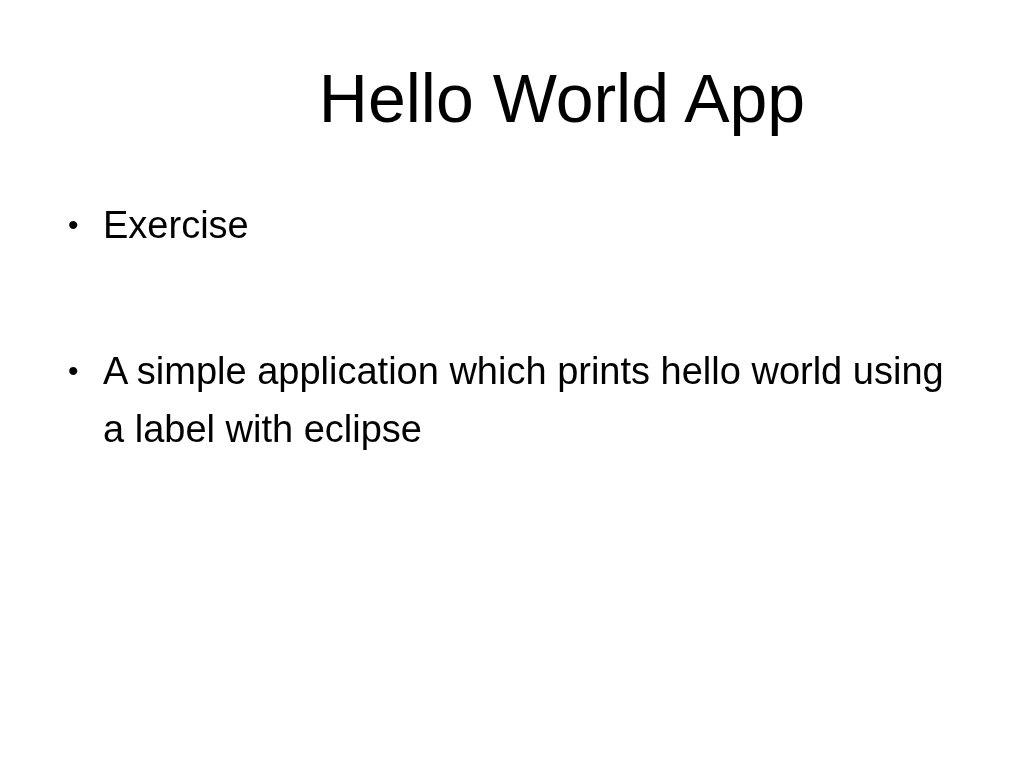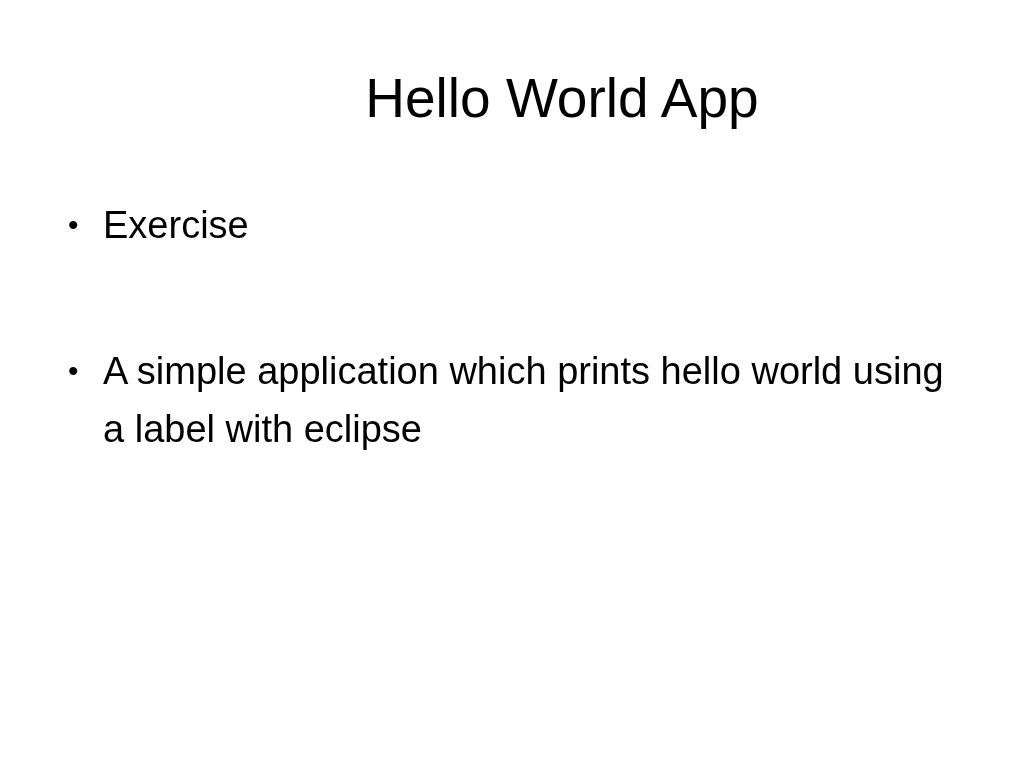--- a/index.html
+++ b/index.html
@@ -20,21 +20,21 @@
     height: 768px;
     background: #ffffff;
     box-sizing: border-box;
   }
   .slide-title {
     position: absolute;
     left: 0;
     top: 66px;
     width: 1024px;
     text-align: center;
-    font-size: 55px;
+    font-size: 68px;
     line-height: 64px;
     font-weight: normal;
     letter-spacing: 0px;
     color: #000000;
     margin: 0;
     padding: 0 0 0 100px;
     box-sizing: border-box;
     white-space: nowrap;
   }
   .slide-body {

